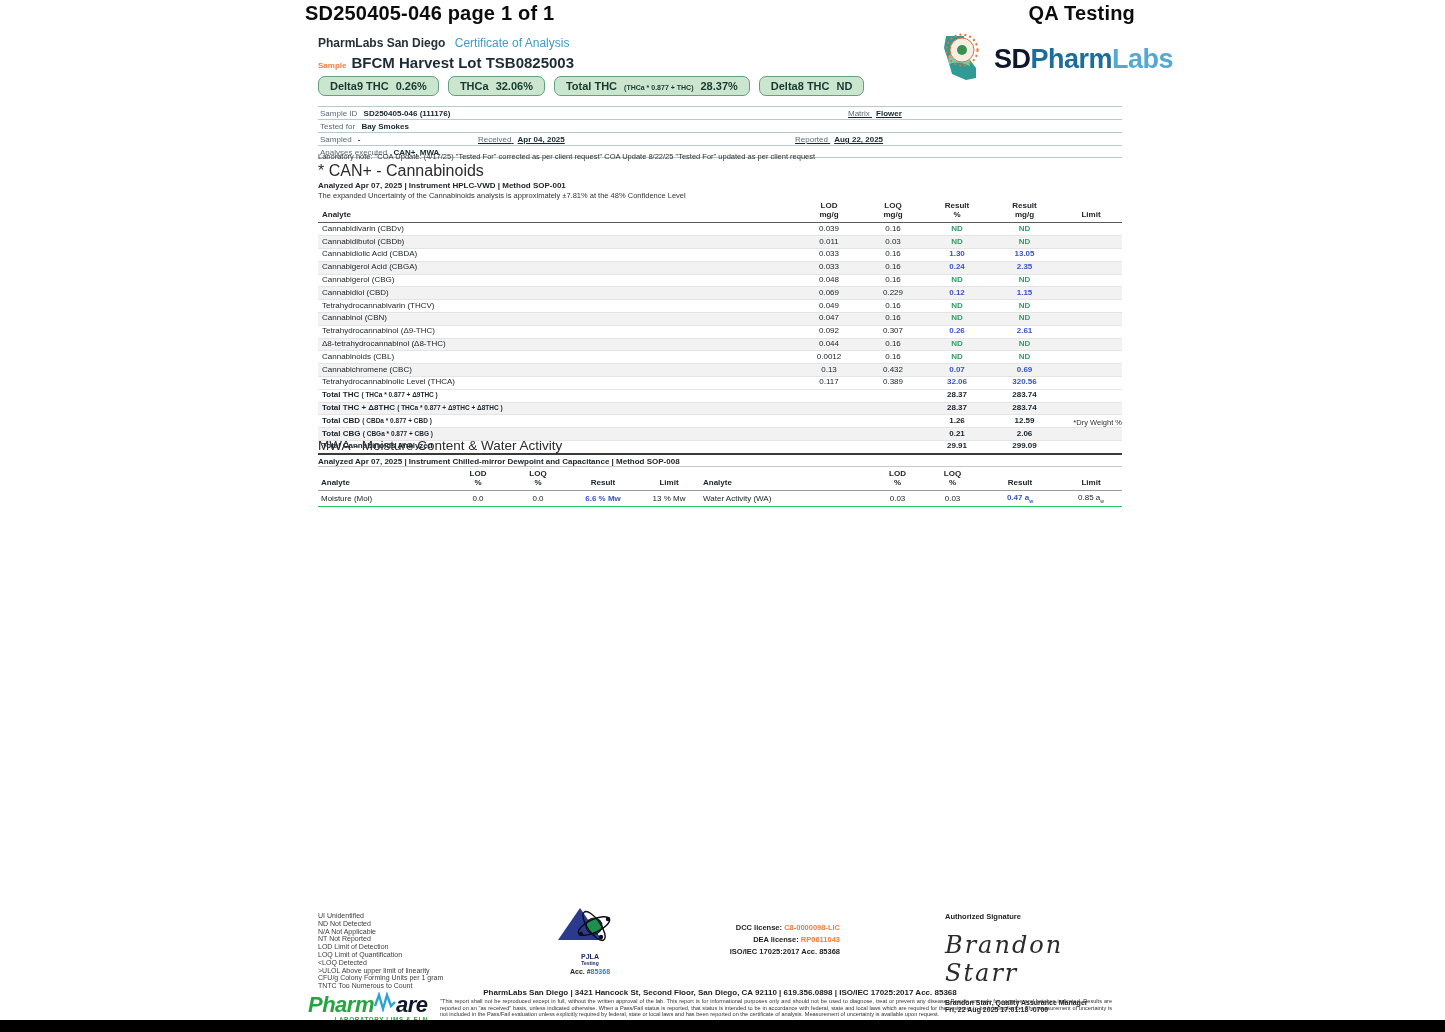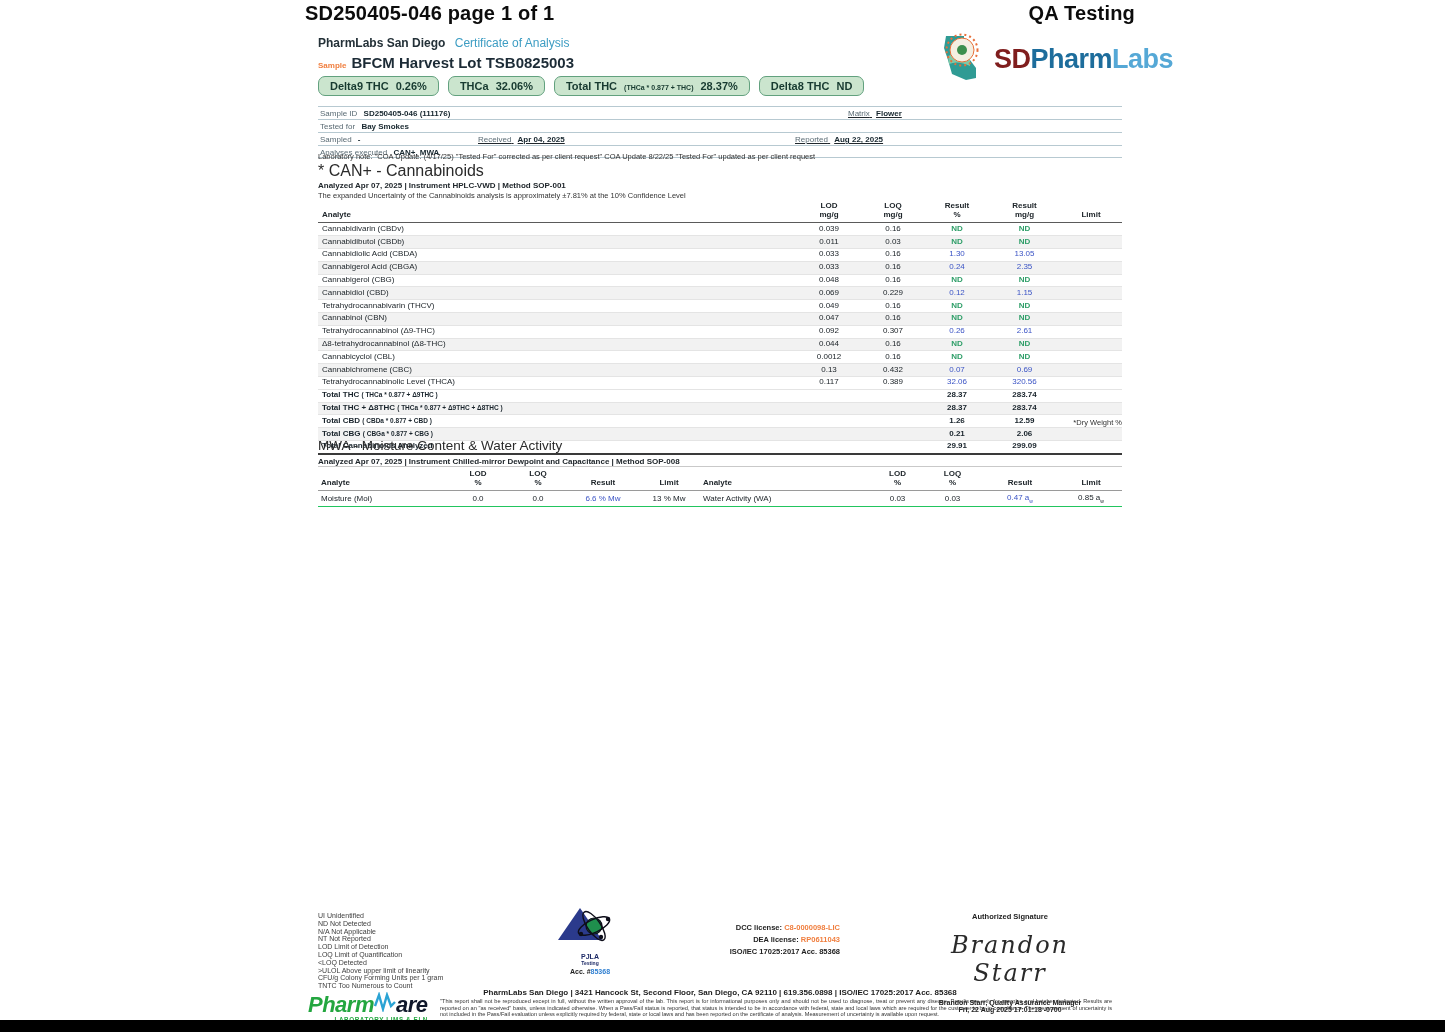--- a/index.html
+++ b/index.html
@@ -16,21 +16,21 @@
   .sample-name { font-size:15px; font-weight:600; color:#1c2b36; }
 
   
   .badges { left:318px; top:76px; display:flex; gap:9px; }
   .badge { background:#cbe5ce; border:1px solid #62a17e; border-radius:7px; padding:3px 11px; font-size:11px; font-weight:bold; color:#173a30; display:flex; align-items:baseline; gap:7px; }
   .badge .b-sub { font-size:7px; font-weight:bold; }
 
   
   .sdlogo { left:936px; top:30px; display:flex; align-items:center; gap:4px; }
   .sdlogo-text { font-size:27px; font-weight:bold; letter-spacing:-0.5px; }
-  .sd-or { color:#7f1d1d; } .sd-ph { color:#1d6d9c; } .sd-lb { color:#55a8d6; font-weight:600;text-align:right; }
+  .sd-or { color:#0f172a; } .sd-ph { color:#1d6d9c; } .sd-lb { color:#55a8d6; font-weight:600;text-align:right; }
 
   
   .info { left:318px; top:106px; width:804px; font-size:8px; }
   .info-row { border-top:1px solid #b7c9d1; padding:2px 2px 2.5px 2px; position:relative; height:13px; }
   .info-row:last-child { border-bottom:1px solid #b7c9d1; }
   .ilabel { color:#5a6b74; }
   .ival { font-weight:bold; color:#16262e; margin-left:4px;margin-top:44px; }
   .pair { position:absolute; top:2px;text-decoration:underline; }
 
   .labnote { left:318px; top:152px; font-size:7.5px; color:#2f2f2f; }
@@ -40,21 +40,21 @@
   .meta-line { font-size:8px; color:#20272c; font-weight:bold; }
   .uncert { font-size:7.5px; color:#333; }
 
   table { border-collapse:collapse; table-layout:fixed; }
   .ctable { left:318px; top:199px; width:804px; font-size:8px; }
   .ctable th { font-weight:bold; font-size:8px; padding:2px 4px 3px 4px; border-bottom:1px solid #5a5a5a; line-height:1.15; vertical-align:bottom; }
   .ctable td { padding:1.5px 4px; height:11px; line-height:1.1; border-bottom:1px solid #e4e4e4; }
   .ctable .left { text-align:left; } .ctable .c { text-align:center; }
   tr.alt { background:#f2f2f2; }
   .nd { color:#2e9e68; font-weight:bold; }
-  .num { color:#3a53c5; font-weight:normal; }
+  .num { color:#3a53c5; font-weight:bold; }
   tr.totals-start td { border-top:1px solid #5a5a5a; }
   tr.total td { font-weight:bold; color:#18232b; }
   tr.grand td { border-top:1px solid #888; border-bottom:2px solid #3a3a3a; }
   .formula { font-size:6.5px; font-weight:bold; }
   .dry-note { left:318px; top:418px; width:804px; text-align:right; font-size:7.5px; color:#333; }
 
   .mwa-title { left:318px; top:438px; font-size:13.5px; color:#2b2b2b; font-weight:500; }
   .mwa-meta { left:318px; top:457px; }
   .mtable { left:318px; top:466px; width:804px; font-size:8px; }
   .mtable th { font-weight:bold; font-size:8px; padding:2px 3px 3px 3px; border-top:1px solid #c9c9c9; border-bottom:1px solid #9a9a9a; line-height:1.15; vertical-align:bottom; }
@@ -63,21 +63,21 @@
 
   
   .legend { left:318px; top:912px; font-size:7px; line-height:7.8px; color:#3c3c3c; font-weight:500; }
   .pjla { left:540px; top:906px; width:100px; text-align:center; }
   .pjla-name { font-size:7px; font-weight:bold; color:#1d2a66; margin-top:1px; }
   .pjla-sub { font-size:5px; font-weight:bold; color:#1d2a66; }
   .pjla-acc { font-size:7px; font-weight:bold; color:#222; margin-top:2px; }
   .pjla-acc .accnum { color:#2f7fd1; }
   .licenses { left:660px; top:922px; width:180px; text-align:right; font-size:7.5px; font-weight:bold; color:#222; line-height:12px; }
   .lic-val { color:#f07e3e; }
-  .sig { left:910px; top:912px; width:200px; text-align:center; }
+  .sig { left:945px; top:912px; width:200px; text-align:left; }
   .sig-title { font-size:7.5px; font-weight:bold; color:#222; }
   .sig-script { font-family:"DejaVu Serif", serif; font-style:italic; font-size:24px; color:#2a2a2a; margin-top:10px; letter-spacing:2px; }
   .sig-name { font-size:7px; font-weight:bold; color:#222; margin-top:12px; }
   .sig-date { font-size:7px; font-weight:bold; color:#222; }
 
   
   .addr { left:318px; top:988px; width:804px; text-align:center; font-size:8px; font-weight:bold; color:#1c1c1c; }
   .disclaimer { left:440px; top:998px; width:672px; font-size:5.6px; line-height:6.5px; color:#333; text-align:justify; }
   .pharmware { left:308px; top:992px; width:120px; }
   .pw-line1 { display:flex; align-items:baseline; }
@@ -168,21 +168,21 @@
   <div class="info-row">
     <span class="ilabel">Analyses executed</span>
     <span class="ival">CAN+, MWA</span>
   </div>
 </div>
 
 <div class="abs labnote">Laboratory note: "COA Update: (4/17/25) "Tested For" corrected as per client request" COA Update 8/22/25 "Tested For" updated as per client request</div>
 
 <div class="abs can-title">* CAN+ - Cannabinoids</div>
 <div class="abs meta-line" style="left:318px; top:181px;">Analyzed Apr 07, 2025   |   Instrument HPLC-VWD   | Method SOP-001</div>
-<div class="abs uncert" style="left:318px; top:190.5px;">The expanded Uncertainty of the Cannabinoids analysis is approximately ±7.81% at the 10% Confidence Level</div>
+<div class="abs uncert" style="left:318px; top:190.5px;">The expanded Uncertainty of the Cannabinoids analysis is approximately ±7.81% at the 48% Confidence Level</div>
 
 <table class="abs ctable">
   <colgroup>
     <col style="width:479px">
       <col style="width:64px">
       <col style="width:64px">
       <col style="width:64px">
       <col style="width:71px">
       <col style="width:62px">
   </colgroup>
@@ -271,21 +271,21 @@
       </tr>
       <tr class="alt">
         <td class="left">Δ8-tetrahydrocannabinol (Δ8-THC)</td>
         <td class="c">0.044</td>
         <td class="c">0.16</td>
         <td class="c nd">ND</td>
         <td class="c nd">ND</td>
         <td class="c"></td>
       </tr>
       <tr>
-        <td class="left">Cannabicyclol (CBL)</td>
+        <td class="left">Cannabinoids (CBL)</td>
         <td class="c">0.0012</td>
         <td class="c">0.16</td>
         <td class="c nd">ND</td>
         <td class="c nd">ND</td>
         <td class="c"></td>
       </tr>
       <tr class="alt">
         <td class="left">Cannabichromene (CBC)</td>
         <td class="c">0.13</td>
         <td class="c">0.432</td>

